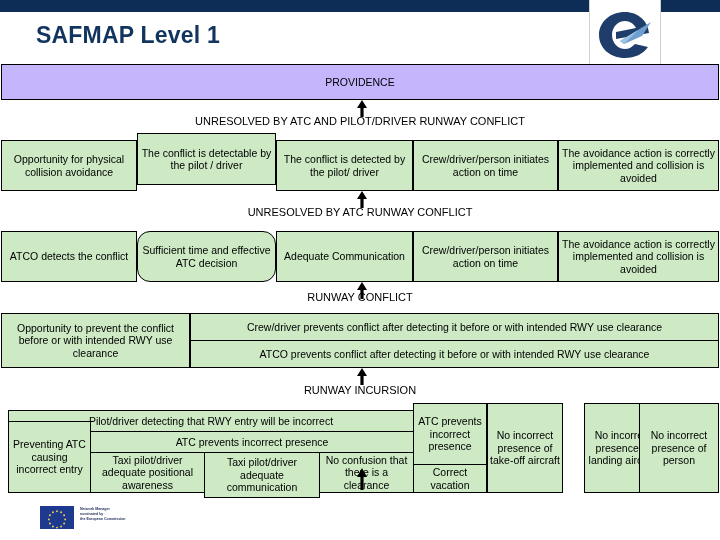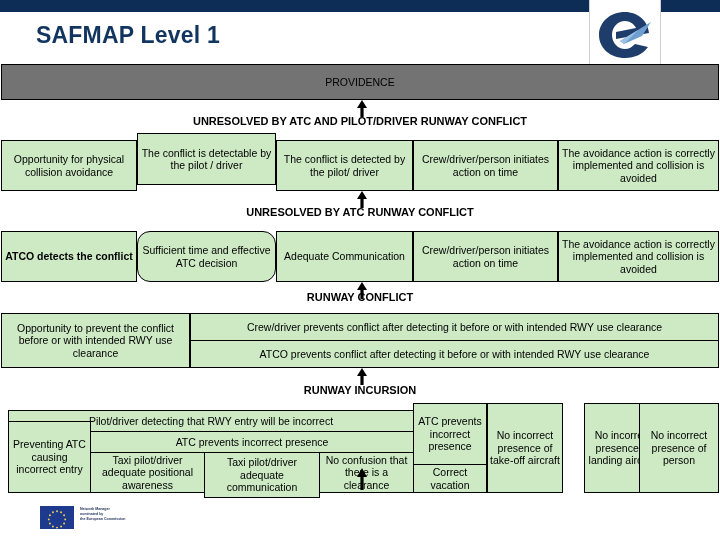--- a/index.html
+++ b/index.html
@@ -27,25 +27,25 @@
   .cell{
     position:absolute;box-sizing:border-box;
     background:#cdeac4;border:1px solid #000000;
     display:flex;align-items:center;justify-content:center;text-align:center;
     font-size:10.5px;line-height:1.18;color:#000000;
     padding:1px 2px;
   }
   .lbl{
     position:absolute;box-sizing:border-box;
     display:flex;align-items:center;justify-content:center;text-align:right;
-    font-size:11px;font-weight:bold;color:#000000;white-space:nowrap;
+    font-size:11px;font-weight:normal;color:#000000;white-space:nowrap;
   }
   .band{
     position:absolute;box-sizing:border-box;
-    background:#737373;border:1px solid #000000;
+    background:#c4b5fd;border:1px solid #000000;
     display:flex;align-items:center;justify-content:center;
     font-size:10.5px;color:#000;
   }
   .arrow{position:absolute;width:12px;}
   .arrow svg{display:block;}
 
   
   .eufoot{position:absolute;left:40px;top:505px;width:140px;height:26px;}
   .euflag{position:absolute;left:0;top:1px;width:34px;height:23px;background:#1d3a8f;}
   .eutext{position:absolute;left:40px;top:2px;width:100px;
@@ -86,21 +86,21 @@
 <div class="cell" style="left:558px;top:140px;width:161px;height:51px;">The avoidance action is correctly implemented and collision is avoided</div>
 
 <div class="arrow" style="left:356px;top:191px;height:17px;">
   <svg width="12" height="17" viewBox="0 0 12 17">
       <path d="M6 0 L11 8 L7.6 8 L7.6 17 L4.4 17 L4.4 8 L1 8 Z" fill="#000"></path>
     </svg>
 </div>
 
 <div class="lbl" style="left:0;top:204px;width:720px;height:16px;">UNRESOLVED BY ATC RUNWAY CONFLICT</div>
 
-<div class="cell" style="left:1px;top:231px;width:136px;height:51px;font-weight:bold;">ATCO detects the conflict</div>
+<div class="cell" style="left:1px;top:231px;width:136px;height:51px;">ATCO detects the conflict</div>
 <div class="cell" style="left:137px;top:231px;width:139px;height:51px;border-radius:13px;">Sufficient time and effective ATC decision</div>
 <div class="cell" style="left:276px;top:231px;width:137px;height:51px;">Adequate Communication</div>
 <div class="cell" style="left:413px;top:231px;width:145px;height:51px;">Crew/driver/person initiates action on time</div>
 <div class="cell" style="left:558px;top:231px;width:161px;height:51px;">The avoidance action is correctly implemented and collision is avoided</div>
 
 <div class="arrow" style="left:356px;top:282px;height:17px;">
   <svg width="12" height="17" viewBox="0 0 12 17">
       <path d="M6 0 L11 8 L7.6 8 L7.6 17 L4.4 17 L4.4 8 L1 8 Z" fill="#000"></path>
     </svg>
 </div>

